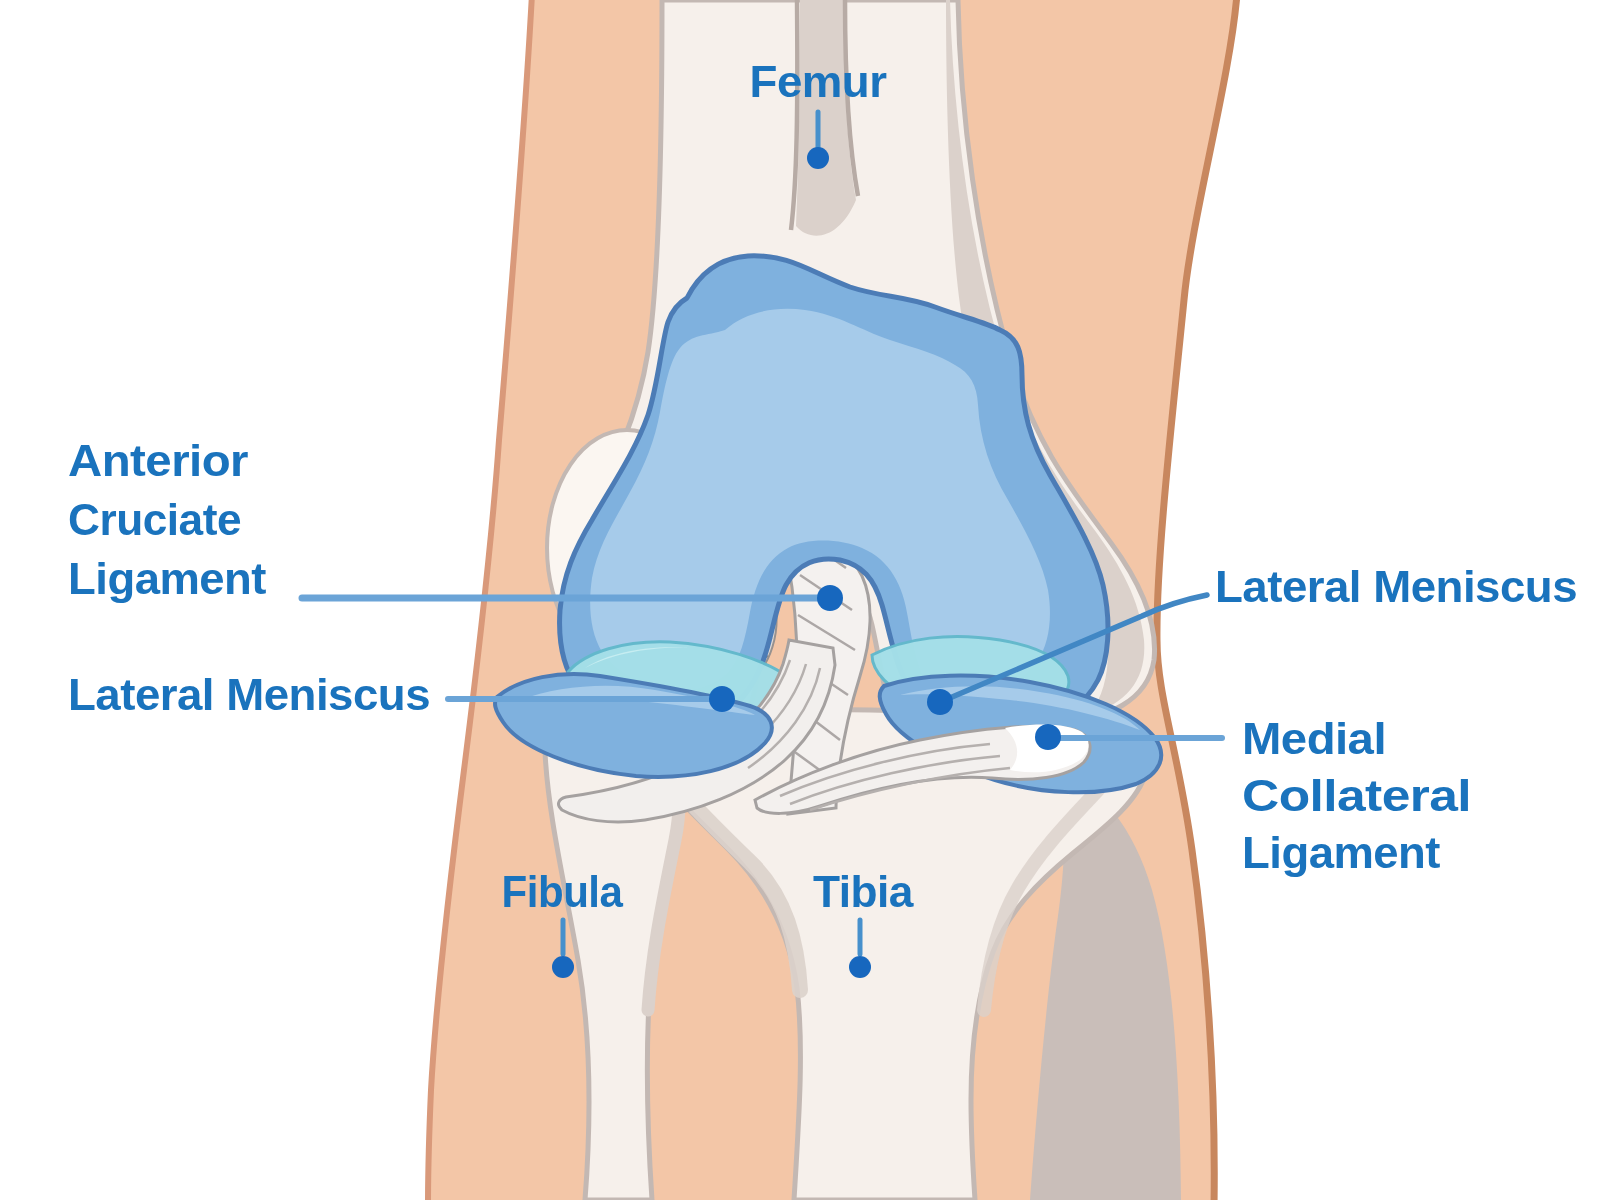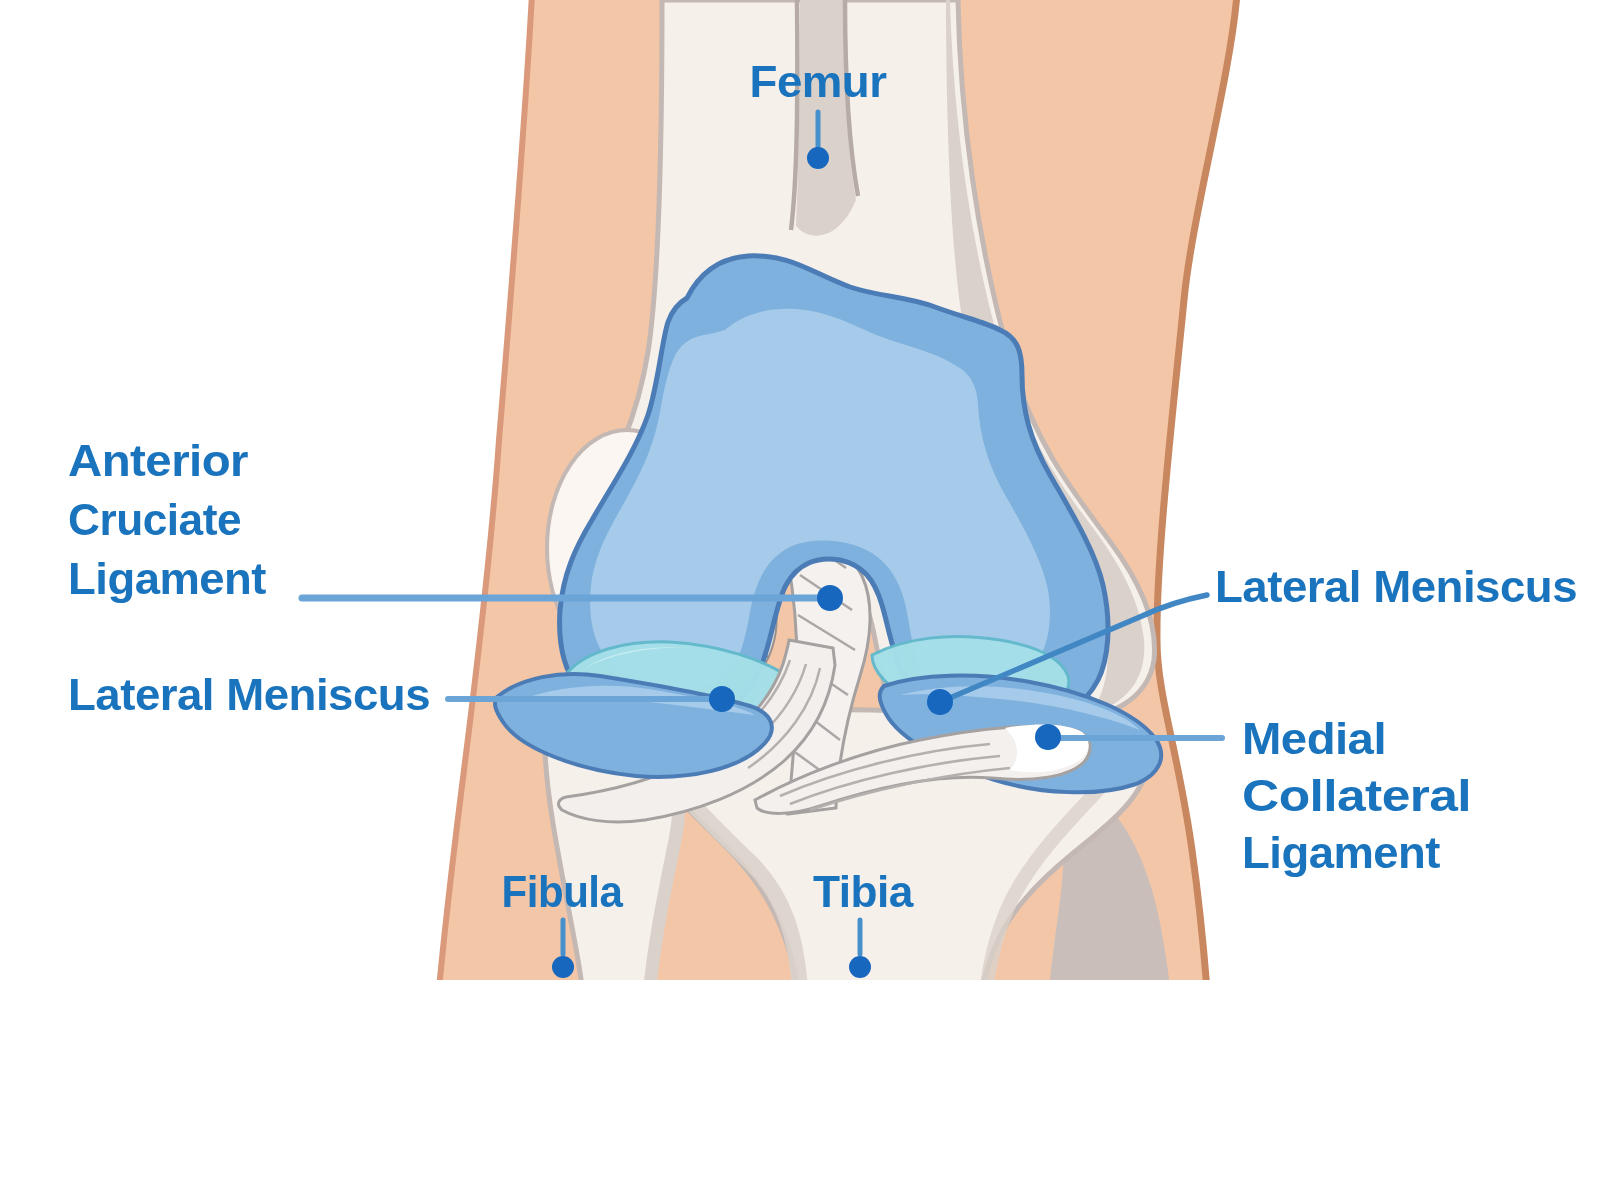--- a/index.html
+++ b/index.html
@@ -1,16 +1,16 @@
 <!DOCTYPE html>
 <html style="--background: #FFFFFF; --label_text: #1A73BD; --pointer_dot: #1767BE; --leader_long: #6BA4D7; --leader_short: #4690CC; --leader_diag: #4187C4; --skin: #F3C6A7; --skin_edge_left: #D9997A; --skin_edge_right: #C8875E; --bone: #F6F0EB; --bone_highlight: #FBF6F1; --bone_outline: #C3B8B3; --bone_shadow: #DBD1CB; --bone_shadow_dark: #C9BEB9; --cartilage_mid: #7FB1DE; --cartilage_light: #A6CBEA; --cartilage_border: #4C7CB6; --meniscus_cyan: #A4DFE8; --meniscus_cyan_edge: #63B9CC; --ligament_white: #F4F1EF; --ligament_stripe: #ACA7A6; --ligament_outline: #A5A1A0; --white: #FFFFFF;"><head>
 <meta charset="utf-8">
 <style>
   html,body{margin:0;padding:0;background:var(--background,#fff);}
-  .stage{position:relative;width:1600px;height:980px;overflow:hidden;background:var(--background,#fff);}
+  .stage{position:relative;width:1600px;height:1200px;overflow:hidden;background:var(--background,#fff);}
   svg{display:block;}
   svg text{
     font-family:"Liberation Sans", sans-serif;
     font-weight:700;
     font-size:44px;
     letter-spacing:-0.5px;
     fill:var(--label_text,#1A73BD);
   }
 </style>
 </head>

